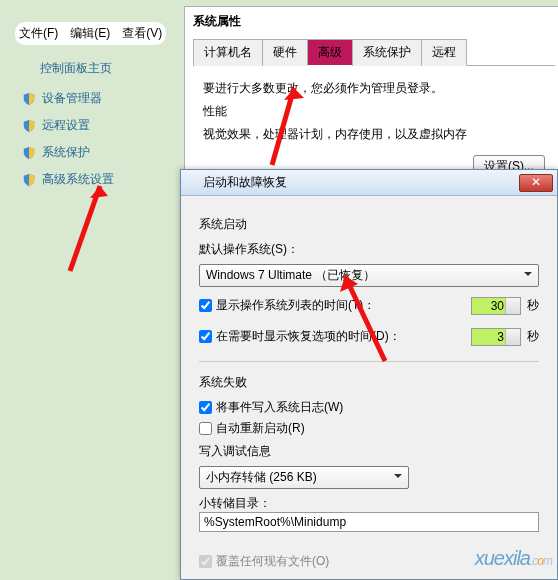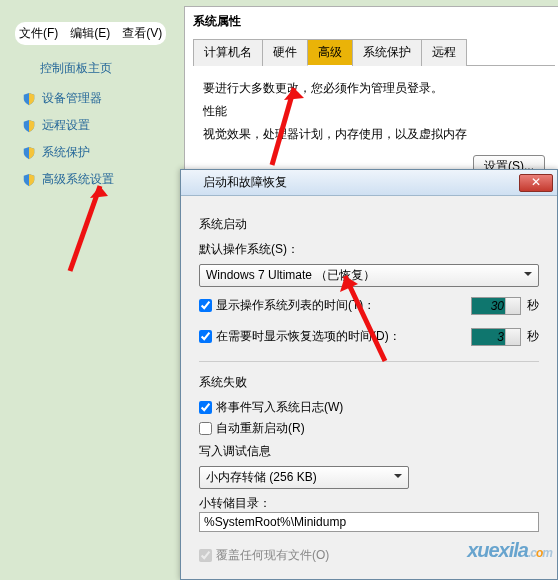--- a/index.html
+++ b/index.html
@@ -11,46 +11,46 @@
 .panel-title { position: absolute; left: 40px; top: 60px; color: #256799; }
 
 .side-links { position: absolute; left: 22px; top: 90px; display: flex; flex-direction: column; gap: 10px; }
 .side-links div { display: flex; align-items: center; gap: 6px; color: #256799; cursor: pointer; text-align: center; }
 .shield { width: 14px; height: 14px; }
 
 .prop-dialog { position: absolute; left: 184px; top: 6px; width: 380px; height: 164px; border: 1px solid #b0b0b0; background: #fff; }
 .prop-title { padding: 6px 8px; font-weight: bold; }
 .tabbar { display: flex; margin: 2px 8px 0 8px; border-bottom: 1px solid #b0b0b0; }
 .tabbar .tab { padding: 4px 10px; border: 1px solid #b0b0b0; border-bottom: none; margin-right: -1px; background: #f0f0f0; cursor: pointer; position: relative; top: 1px; }
-.tabbar .tab.active { background: #eab308; border-bottom: 1px solid #fff; }
+.tabbar .tab.active { background: #be185d; border-bottom: 1px solid #fff; }
 .tab-content { padding: 14px 18px 6px 18px; }
 .tab-content .line { margin-bottom: 6px; }
 .settings-btn-row { text-align: right; padding: 0 18px; }
 .btn { display: inline-block; border: 1px solid #888; padding: 2px 10px; background: linear-gradient(#fdfdfd,#e6e6e6); cursor: pointer; border-radius: 3px; }
 
 .recov-dialog { position: absolute; left: 180px; top: 169px; width: 378px; height: 411px; border: 1px solid #6b8aa3; background: #f0f0f0; box-shadow: 0 0 6px rgba(0,0,0,.3); }
 .recov-titlebar { height: 26px; background: linear-gradient(#eef4fb,#cfe0f2); border-bottom: 1px solid #a0b8cc; display: flex; align-items: center; justify-content: space-between; padding: 0 4px 0 22px; }
 .close-btn { width: 34px; height: 18px; background: linear-gradient(#e97f79,#c43a2f); border: 1px solid #8a2d25; border-radius: 2px; color: #fff; text-align: center; line-height: 15px; cursor: pointer; font-size: 11px; }
 
 .recov-body { padding: 14px 18px; }
 .group-title { margin: 6px 0 8px 0; }
 .field-row { display: flex; margin: 6px 0; gap: 6px; }
 .select { flex: 1; border: 1px solid #7a7a7a; background: linear-gradient(#fff,#ececec); padding: 2px 20px 2px 6px; border-radius: 2px; position: relative; cursor: pointer; }
 .select::after { content: ""; position: absolute; right: 6px; top: 50%; transform: translateY(-50%); border: 4px solid transparent; border-top-color: #333; }
 .check { display: flex; align-items: center; gap: 4px; margin: 4px 0; }
 .check input { width: 13px; height: 13px; }
 .timebox { display: flex; align-items: center; gap: 6px; margin-left: auto; }
-.spinner { width: 50px; border: 1px solid #999; padding: 1px 16px 1px 6px; background: #0f766e; position: relative; text-align: right; font-style: italic; }
+.spinner { width: 50px; border: 1px solid #999; padding: 1px 16px 1px 6px; background: #bef264; position: relative; text-align: right; }
 .spinner::after { content: ""; position: absolute; right: 0; top: 0; bottom: 0; width: 14px; background: linear-gradient(#f5f5f5,#ddd); border-left: 1px solid #bbb; }
 hr.sep { border: none; border-top: 1px solid #ccc; margin: 12px 0; }
 .textinput { width: 100%; border: 1px solid #999; padding: 2px 4px; background: #fff; }
 .dialog-buttons { text-align: right; padding: 6px 12px; border-top: 1px solid #ccc; }
 
 .arrow { position: absolute; pointer-events: none; }
-.watermark { position: absolute; right: 6px; bottom: 18px; font-size: 20px; font-family: Arial; font-style: italic; color: rgba(80,150,200,.85); font-weight: bold; letter-spacing: -1px; }
+.watermark { position: absolute; right: 6px; bottom: 10px; font-size: 20px; font-family: Arial; font-style: italic; color: rgba(80,150,200,.85); font-weight: normal; letter-spacing: -1px; }
 .watermark .o { color: #f59b1a; }
 </style>
 </head>
 <body>
 
 <div class="menubar">
   <span>文件(F)</span>
   <span>编辑(E)</span>
   <span>查看(V)</span>
 </div>
@@ -149,21 +149,21 @@
     <label class="check">
       <input type="checkbox" style="">
       <span>自动重新启动(R)</span>
     </label>
     <div style="margin-top:6px">写入调试信息</div>
     <div class="field-row">
       <div class="select" style="max-width:210px"><span>小内存转储 (256 KB)</span></div>
     </div>
     <div>小转储目录：</div>
     <input class="textinput" value="%SystemRoot%\Minidump" style="">
-    <label class="check" style="margin-top:15px;color:#888;">
+    <label class="check" style="margin-top:21px;color:#888;">
       <input type="checkbox" checked="" disabled="" style="">
       <span>覆盖任何现有文件(O)</span>
     </label>
   </div>
   <div class="dialog-buttons">
     
     
   </div>
 </div>
 

